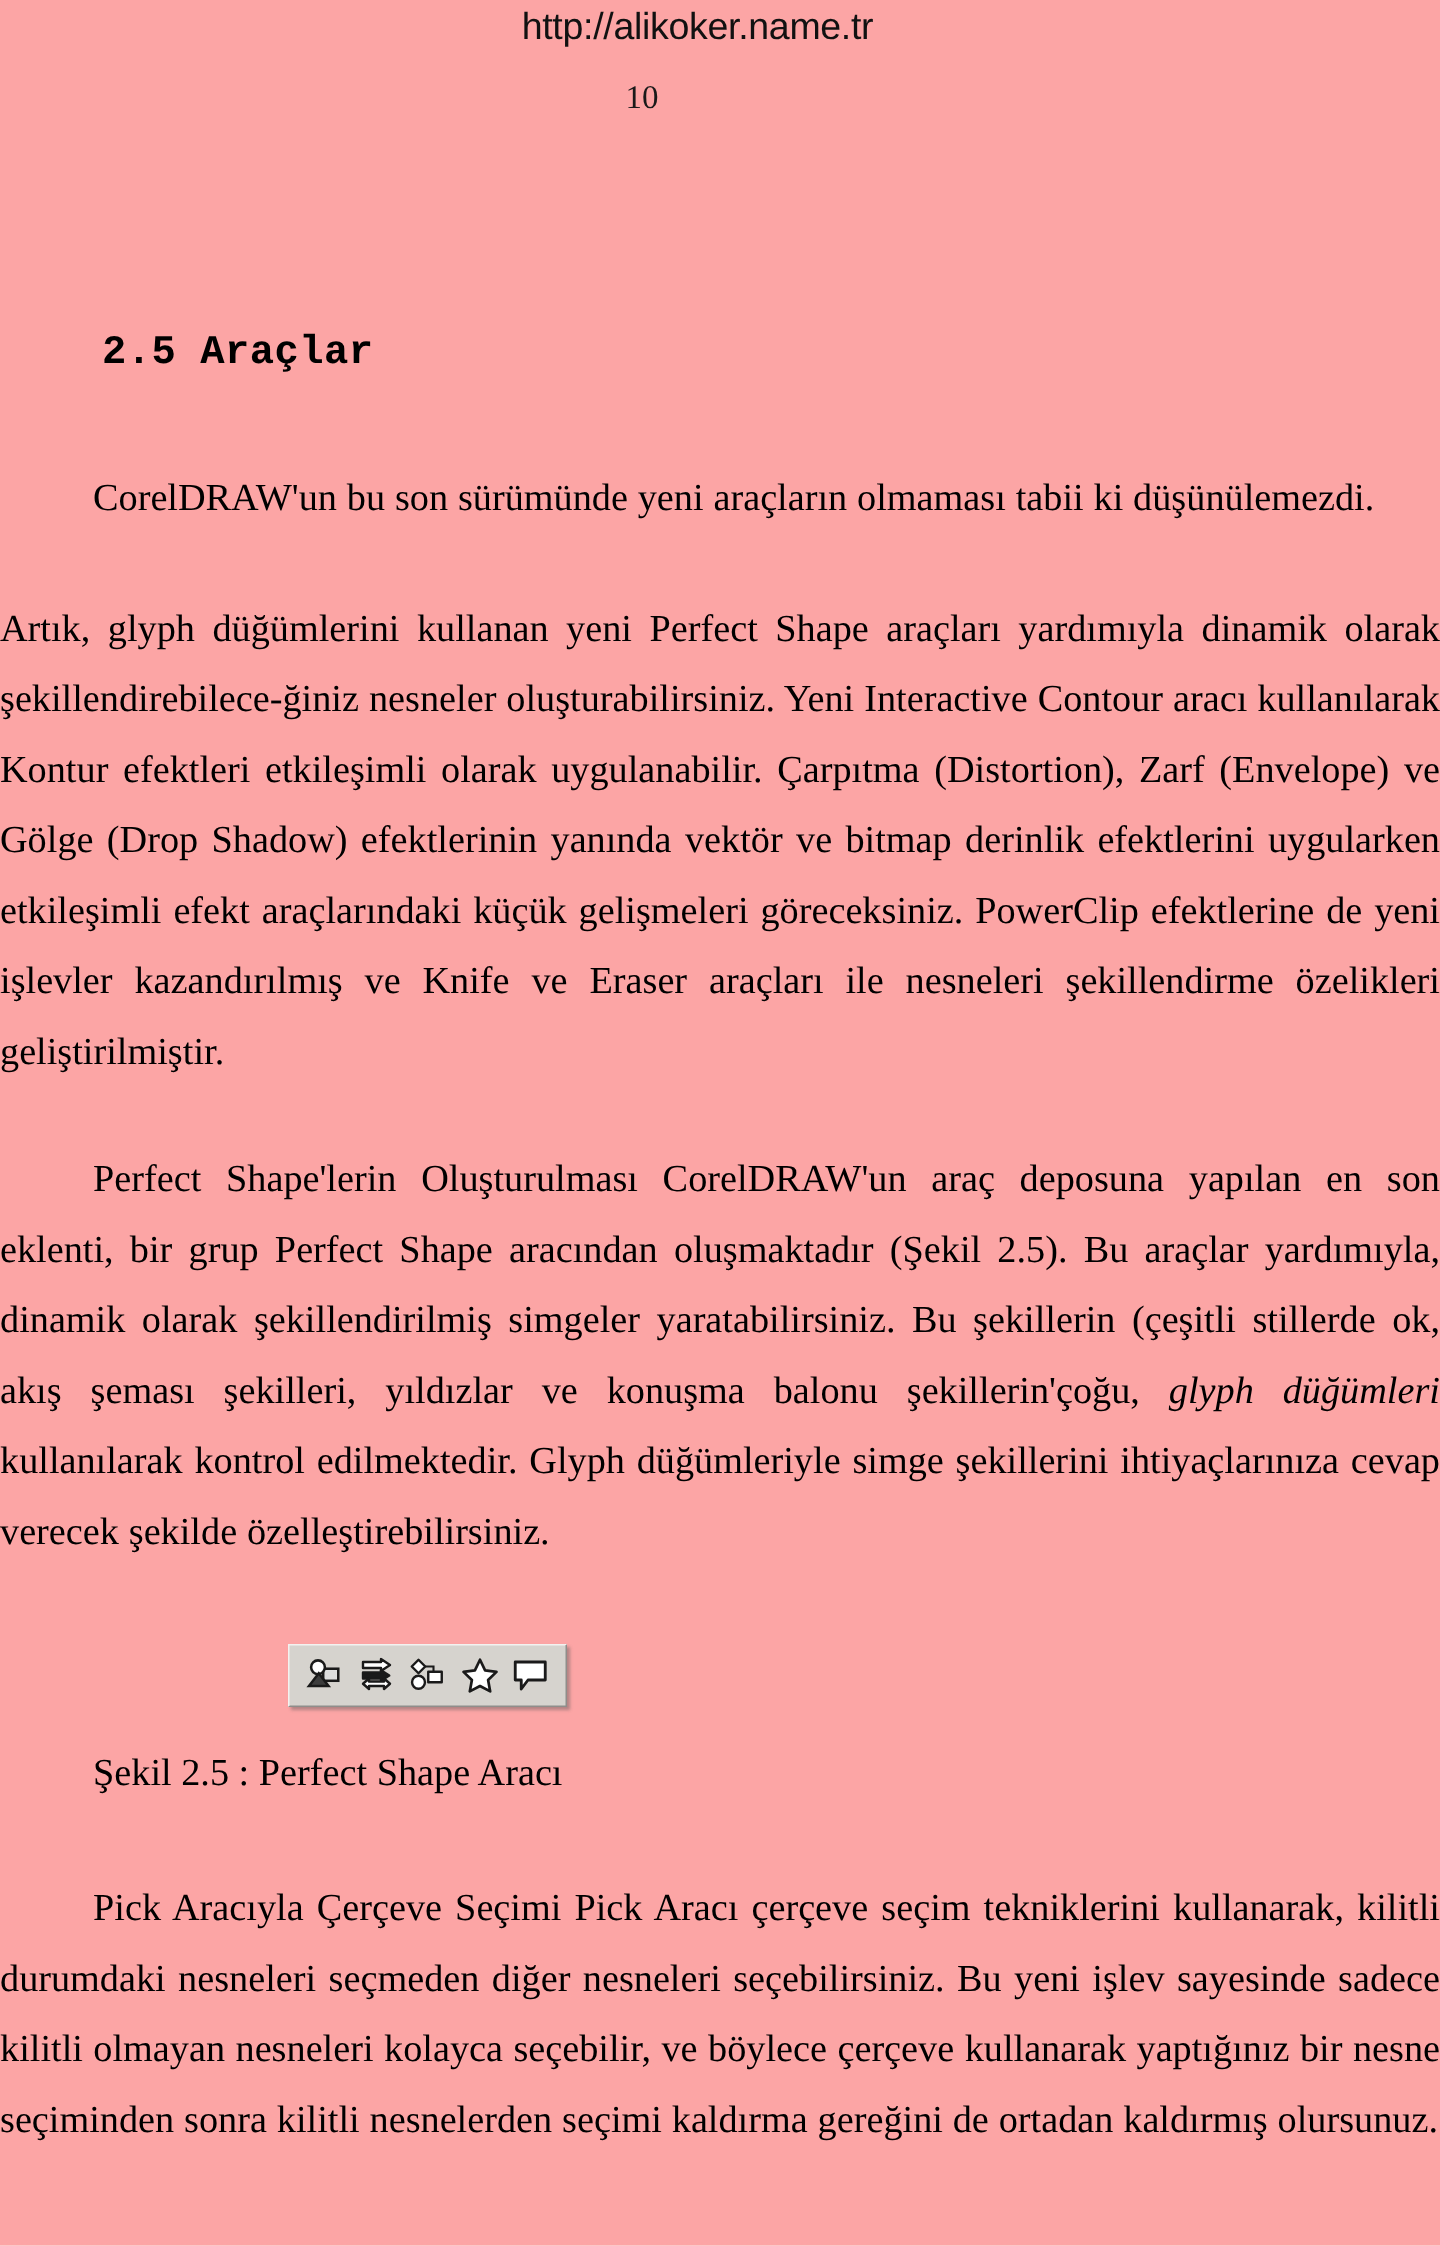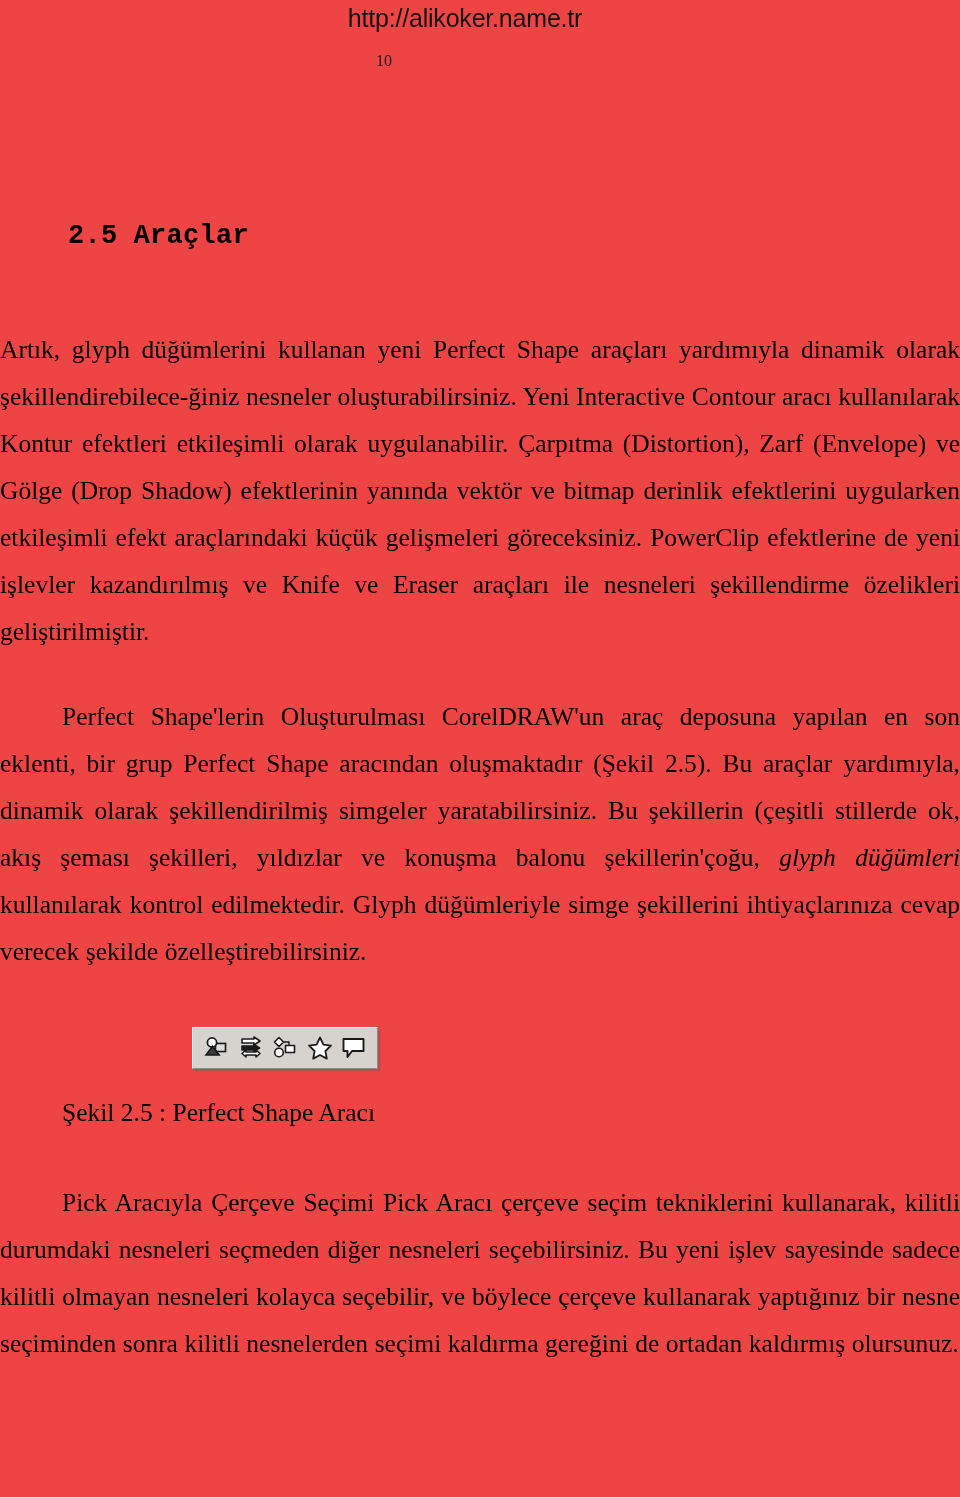--- a/index.html
+++ b/index.html
@@ -13,21 +13,21 @@
     position: relative;
     font-family: "Liberation Serif", "DejaVu Serif", serif;
     color: #000000;
     overflow: hidden;
   }
 
   .page {
     position: relative;
     width: 960px;
     height: 1497px;
-    background: #ef4444;
+    background: #fca5a5;
   }
 
   
   .site-url {
     position: absolute;
     top: 4px;
     left: 0;
     width: 960px;
     text-align: center;
     font-family: "Liberation Sans", "DejaVu Sans", sans-serif;
@@ -38,23 +38,24 @@
     
     text-indent: -30px;
   }
 
   .page-number {
     position: absolute;
     top: 52px;
     left: 0;
     width: 772px;
     text-align: center;
-    font-size: 16px;
+    font-size: 22px;
     text-indent: -4px;
     color: #1a1a1a;
+    padding-left: 44px;
   }
 
   
   .content {
     position: absolute;
     top: 222px;
     left: 0px;
     width: 960px;
   }
 
@@ -135,20 +136,21 @@
   <div class="site-url">http://alikoker.name.tr</div>
 
   <div class="page-number">10</div>
 
   <div class="content">
 
     <h2 class="section-heading">
       <span class="num">2.5</span><span>Araçlar</span>
     </h2>
 
+    <p class="para indent">CorelDRAW'un bu son sürümünde yeni araçların olmaması tabii ki düşünülemezdi.</p>
 
     <div class="gap-a"></div>
 
     <p class="para">Artık, glyph düğümlerini kullanan yeni Perfect Shape araçları yardımıyla dinamik olarak şekillendirebilece-ğiniz nesneler oluşturabilirsiniz. Yeni Interactive Contour aracı kullanılarak Kontur efektleri etkileşimli olarak uygulanabilir. Çarpıtma (Distortion), Zarf (Envelope) ve Gölge (Drop Shadow) efektlerinin yanında vektör ve bitmap derinlik efektlerini uygularken etkileşimli efekt araçlarındaki küçük gelişmeleri göreceksiniz. PowerClip efektlerine de yeni işlevler kazandırılmış ve Knife ve Eraser araçları ile nesneleri şekillendirme özelikleri geliştirilmiştir.</p>
 
     <div class="gap-b"></div>
 
     <p class="para indent"><span class="run-in">Perfect Shape'lerin Oluşturulması</span><span> CorelDRAW'un araç deposuna yapılan en son eklenti, bir grup Perfect Shape aracından oluşmaktadır (Şekil 2.5). Bu araçlar yardımıyla, dinamik olarak şekillendirilmiş simgeler yaratabilirsiniz. Bu şekillerin (çeşitli stillerde ok, akış şeması şekilleri, yıldızlar ve konuşma balonu şekillerin'çoğu, </span><em class="inline-it">glyph düğümleri</em><span> kullanılarak kontrol edilmektedir. Glyph düğümleriyle simge şekillerini ihtiyaçlarınıza cevap verecek şekilde özelleştirebilirsiniz.</span></p>
 
     <div class="gap-c"></div>

